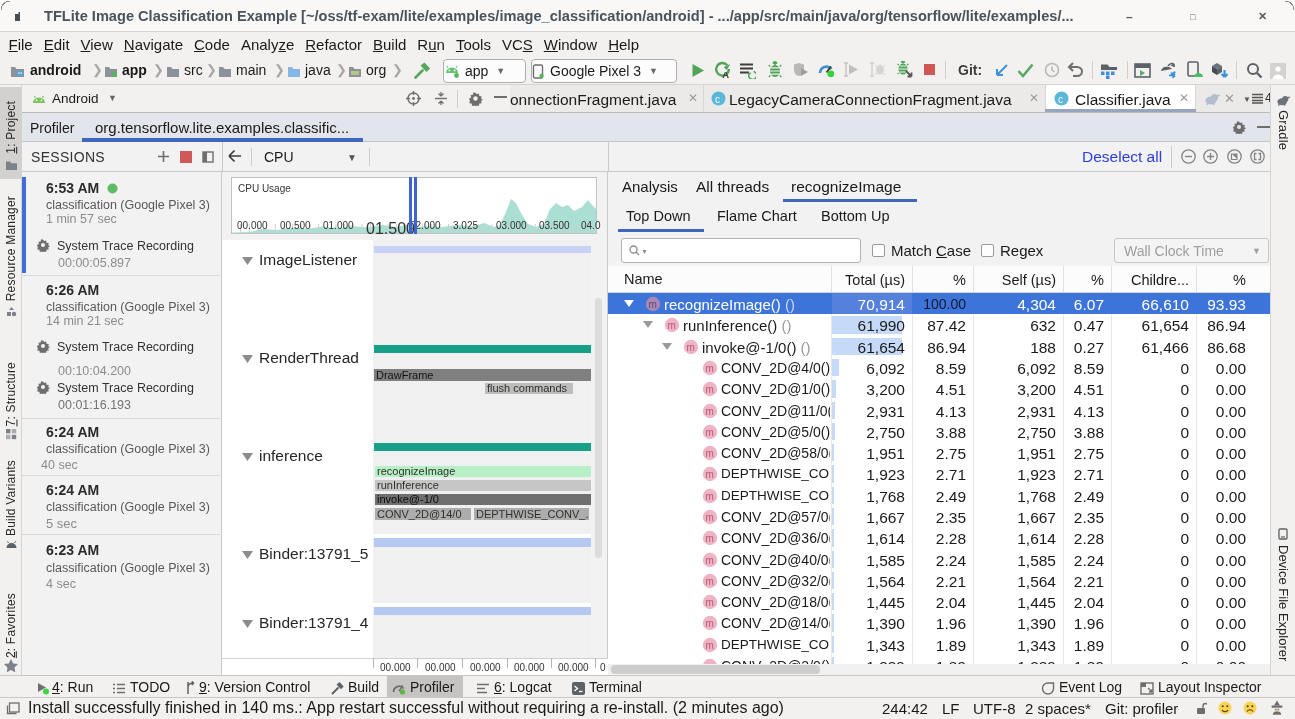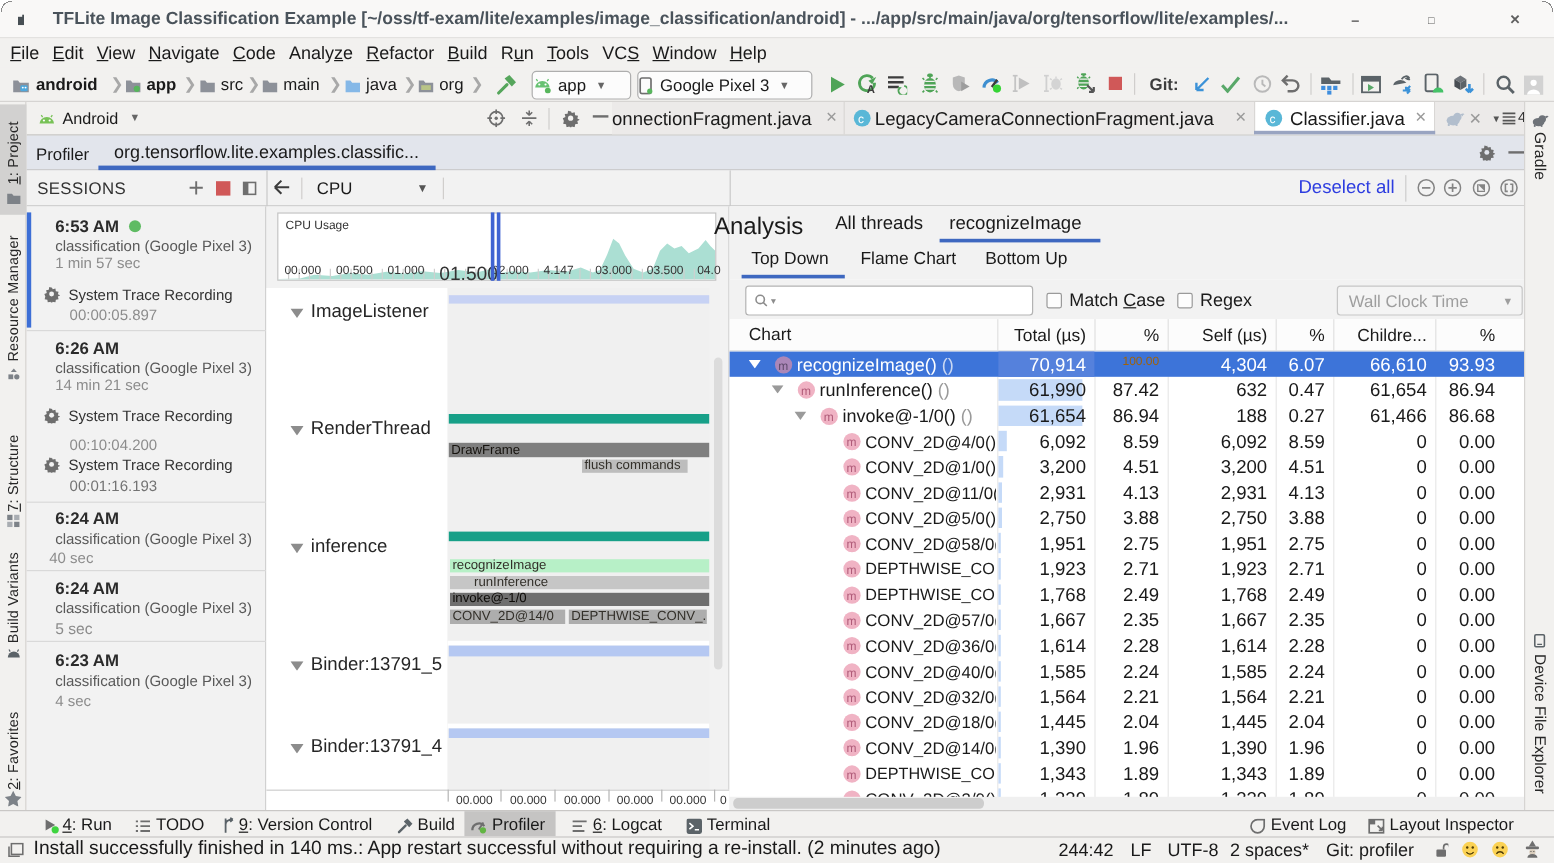--- a/index.html
+++ b/index.html
@@ -403,21 +403,21 @@
 <g stroke="#cfcfcf" stroke-width="1">
 <path d="M8.5 46v9M17.3 46v9M26 46v9M34.6 46v9M43.3 46v9M52 46v9M60.6 46v9M69.3 46v9M78 46v9M86.6 46v9M95.3 46v9M104 46v9M112.6 46v9M121.3 46v9M130 46v9M138.6 46v9M147.3 46v9M156 46v9M164.6 46v9M173.3 46v9M182 46v9M190.6 46v9M199.3 46v9M208 46v9M216.6 46v9M225.3 46v9M234 46v9M242.6 46v9M251.3 46v9M260 46v9M268.6 46v9M277.3 46v9M286 46v9M294.6 46v9M303.3 46v9M312 46v9M320.6 46v9M329.3 46v9M338 46v9M346.6 46v9M355.3 46v9M364 46v9"></path>
 </g>
 </svg>
 <div class="abs" style="left:238px;top:183px;font-size:10px;color:#333">CPU Usage</div>
 <div class="abs" style="left:237px;top:220px;font-size:10px;color:#333">00.000</div>
 <div class="abs" style="left:280px;top:220px;font-size:10px;color:#333">00.500</div>
 <div class="abs" style="left:323px;top:220px;font-size:10px;color:#333">01.000</div>
 <div class="abs" style="left:366px;top:220px;font-size:16px;color:#333">01.500</div>
 <div class="abs" style="left:410px;top:220px;font-size:10px;color:#333">02.000</div>
-<div class="abs" style="left:453px;top:220px;font-size:10px;color:#333">4.147</div>
+<div class="abs" style="left:453px;top:220px;font-size:10px;color:#333">3.025</div>
 <div class="abs" style="left:496px;top:220px;font-size:10px;color:#333">03.000</div>
 <div class="abs" style="left:539px;top:220px;font-size:10px;color:#333">03.500</div>
 <div class="abs" style="left:581px;top:220px;font-size:10px;color:#333">04.0</div>
 <div class="abs" style="left:409px;top:177px;width:3px;height:57px;background:#3f63d2"></div>
 <div class="abs" style="left:414px;top:177px;width:3px;height:57px;background:#3f63d2"></div>
 
 <div class="abs" style="left:222px;top:240px;width:151px;height:418px;background:#fff"></div>
 <div class="abs" style="left:373px;top:240px;width:218px;height:418px;background:#f0f0f0"></div>
 <div class="abs" style="left:595px;top:298px;width:7px;height:260px;background:#dcdcdc;border-radius:4px"></div>
 
@@ -434,21 +434,21 @@
 <div class="abs" style="left:259px;top:349px;font-size:15.5px;color:#262626">RenderThread</div>
 <div class="abs" style="left:374px;top:369px;width:217px;height:12px;background:#7f7f7f;font-size:11px;color:#16130e;padding-left:2px;line-height:12px">DrawFrame</div>
 <div class="abs" style="left:485px;top:383px;width:88px;height:11px;background:#bdbdbd;font-size:11px;color:#33302a;padding-left:2px;line-height:11px;white-space:nowrap">flush commands</div>
 
 <div class="abs" style="left:374px;top:443px;width:217px;height:8px;background:#17a088"></div>
 <svg class="abs" style="left:242px;top:453px" width="11" height="8" viewBox="0 0 11 8">
     <path d="M0 0h11L5.5 8z" fill="#8c8c8c"></path>
   </svg>
 <div class="abs" style="left:259px;top:447px;font-size:15.5px;color:#262626">inference</div>
 <div class="abs" style="left:375px;top:466px;width:216px;height:11px;background:#b7f0c7;font-size:11px;color:#33302a;padding-left:2px;line-height:11px">recognizeImage</div>
-<div class="abs" style="left:375px;top:480px;width:216px;height:11px;background:#c6c6c6;font-size:11px;color:#33302a;padding-left:20px;line-height:11px">runInference</div>
+<div class="abs" style="left:375px;top:480px;width:216px;height:11px;background:#c6c6c6;font-size:11px;color:#33302a;padding-left:2px;line-height:11px">runInference</div>
 <div class="abs" style="left:375px;top:494px;width:216px;height:11px;background:#6f6f6f;font-size:11px;color:#0d0b08;padding-left:2px;line-height:11px">invoke@-1/0</div>
 <div class="abs" style="left:375px;top:508px;width:96px;height:12px;background:#adadad;font-size:11px;color:#33302a;padding-left:2px;line-height:12px">CONV_2D@14/0</div>
 <div class="abs" style="left:474px;top:508px;width:115px;height:12px;background:#adadad;font-size:11px;color:#33302a;padding-left:2px;line-height:12px;white-space:nowrap;overflow:hidden">DEPTHWISE_CONV_...</div>
 
 <div class="abs" style="left:373px;top:534px;width:218px;height:4px;background:#fff"></div>
 <div class="abs" style="left:374px;top:538px;width:217px;height:9px;background:#b5c8f2"></div>
 <svg class="abs" style="left:242px;top:551px" width="11" height="8" viewBox="0 0 11 8">
     <path d="M0 0h11L5.5 8z" fill="#8c8c8c"></path>
   </svg>
 <div class="abs" style="left:259px;top:545px;font-size:15.5px;color:#262626">Binder:13791_5</div>
@@ -468,21 +468,21 @@
 <div class="abs" style="left:551px;top:658px;width:1px;height:10px;background:#b5b5b5"></div>
 <div class="abs" style="left:595px;top:658px;width:1px;height:10px;background:#b5b5b5"></div>
 <div class="abs" style="left:380px;top:662px;font-size:10px;color:#333">00.000</div>
 <div class="abs" style="left:425px;top:662px;font-size:10px;color:#333">00.000</div>
 <div class="abs" style="left:470px;top:662px;font-size:10px;color:#333">00.000</div>
 <div class="abs" style="left:514px;top:662px;font-size:10px;color:#333">00.000</div>
 <div class="abs" style="left:558px;top:662px;font-size:10px;color:#333">00.000</div>
 <div class="abs" style="left:600px;top:662px;font-size:10px;color:#333">0</div>
 <div class="abs" id="rightpane"></div>
 <div class="abs" style="left:608px;top:172px;width:662px;height:61px;background:#f2f2f2"></div>
-<div class="abs" style="left:595px;top:178px;font-size:20px">Analysis</div>
+<div class="abs" style="left:622px;top:178px;font-size:15px">Analysis</div>
 <div class="abs" style="left:696px;top:178px;font-size:15.5px">All threads</div>
 <div class="abs" style="left:791px;top:178px;font-size:15.5px">recognizeImage</div>
 <div class="abs" style="left:783px;top:199px;width:134px;height:3px;background:#3e68c0"></div>
 <div class="abs" style="left:626px;top:208px;font-size:14.5px">Top Down</div>
 <div class="abs" style="left:618px;top:229px;width:86px;height:3px;background:#3e68c0"></div>
 <div class="abs" style="left:717px;top:208px;font-size:14.5px">Flame Chart</div>
 <div class="abs" style="left:821px;top:208px;font-size:14.5px">Bottom Up</div>
 <div class="abs" style="left:608px;top:233px;width:662px;height:33px;background:#f2f2f2"></div>
 <div class="abs" style="left:621px;top:238px;width:240px;height:25px;background:#fff;border:1px solid #b3b3b3;border-radius:3px"></div>
 <svg class="abs" style="left:629px;top:245px" width="11" height="11" viewBox="0 0 11 11">
@@ -491,21 +491,21 @@
   </svg>
 <div class="abs" style="left:641px;top:248px;font-size:7px;color:#8c8c8c">▼</div>
 <div class="abs" style="left:872px;top:244px;width:13px;height:13px;background:#fdfdfd;border:1px solid #9a9a9a;border-radius:2px"></div>
 <div class="abs" style="left:891px;top:242px;font-size:15px">Match <span class="u">C</span>ase</div>
 <div class="abs" style="left:981px;top:244px;width:13px;height:13px;background:#fdfdfd;border:1px solid #9a9a9a;border-radius:2px"></div>
 <div class="abs" style="left:1000px;top:242px;font-size:15px">Re<span class="u">g</span>ex</div>
 <div class="abs" style="left:1114px;top:238px;width:155px;height:25px;background:#f4f4f4;border:1px solid #c6c6c6;border-radius:3px"></div>
 <div class="abs" style="left:1124px;top:243px;font-size:14px;color:#9e9e9e">Wall Clock Time</div>
 <div class="abs" style="left:1252px;top:246px;font-size:9px;color:#9e9e9e">▼</div>
 <div class="abs" style="left:608px;top:266px;width:662px;height:27px;background:#fcfcfc;border-bottom:1px solid #d4d4d4"></div>
-<div class="abs" style="left:624px;top:271px;font-size:14.5px;color:#1a1a1a">Chart</div>
+<div class="abs" style="left:624px;top:271px;font-size:14.5px;color:#1a1a1a">Name</div>
 <div class="abs" style="left:772px;top:272px;width:133px;font-size:14.5px;color:#1a1a1a;text-align:right">Total (µs)</div>
 <div class="abs" style="left:833px;top:272px;width:133px;font-size:14.5px;color:#1a1a1a;text-align:right">%</div>
 <div class="abs" style="left:923px;top:272px;width:133px;font-size:14.5px;color:#1a1a1a;text-align:right">Self (µs)</div>
 <div class="abs" style="left:971px;top:272px;width:133px;font-size:14.5px;color:#1a1a1a;text-align:right">%</div>
 <div class="abs" style="left:1056px;top:272px;width:133px;font-size:14.5px;color:#1a1a1a;text-align:right">Childre...</div>
 <div class="abs" style="left:1113px;top:272px;width:133px;font-size:14.5px;color:#1a1a1a;text-align:right">%</div>
 <div class="abs" style="left:831px;top:266px;width:1px;height:398px;background:#e0e0e0"></div>
 <div class="abs" style="left:912px;top:266px;width:1px;height:398px;background:#e0e0e0"></div>
 <div class="abs" style="left:973px;top:266px;width:1px;height:398px;background:#e0e0e0"></div>
 <div class="abs" style="left:1063px;top:266px;width:1px;height:398px;background:#e0e0e0"></div>
@@ -522,21 +522,21 @@
 <div class="abs" style="left:832px;top:293px;width:80px;height:21px;background:#5581dc"></div>
 <svg class="abs" style="left:624px;top:300px" width="10" height="7" viewBox="0 0 10 7">
     <path d="M0 0h10L5 7z" fill="#fff"></path>
   </svg>
 <svg class="abs" style="left:645px;top:296px" width="16" height="16" viewBox="0 0 16 16">
     <circle cx="8" cy="8" r="7.2" fill="#ab87b8"></circle>
     <text x="3.5" y="12" font-size="10" fill="#5e4a6b" font-family="Liberation Sans">m</text>
   </svg>
 <div class="abs" style="left:664px;top:296px;width:166px;font-size:15px;color:#fff;white-space:nowrap;overflow:hidden">recognizeImage() <span style="color:#c9d7f2">()</span></div>
 <div class="abs" style="left:802px;top:296px;width:103px;font-size:15.5px;color:#fff;text-align:right">70,914</div>
-<div class="abs" style="left:863px;top:296px;width:103px;font-size:10px;color:#a16207;text-align:right">100.00</div>
+<div class="abs" style="left:863px;top:296px;width:103px;font-size:14px;color:#0f172a;text-align:right">100.00</div>
 <div class="abs" style="left:953px;top:296px;width:103px;font-size:15.5px;color:#fff;text-align:right">4,304</div>
 <div class="abs" style="left:1001px;top:296px;width:103px;font-size:15.5px;color:#fff;text-align:right">6.07</div>
 <div class="abs" style="left:1086px;top:296px;width:103px;font-size:15.5px;color:#fff;text-align:right">66,610</div>
 <div class="abs" style="left:1143px;top:296px;width:103px;font-size:15.5px;color:#fff;text-align:right">93.93</div>
 <div class="abs" style="left:832px;top:316px;width:69.9px;height:18px;background:#c5daf8"></div>
 <svg class="abs" style="left:643px;top:321px" width="10" height="7" viewBox="0 0 10 7">
     <path d="M0 0h10L5 7z" fill="#9a9a9a"></path>
   </svg>
 <svg class="abs" style="left:664px;top:317px" width="16" height="16" viewBox="0 0 16 16">
     <circle cx="8" cy="8" r="7.2" fill="#f0b3c4"></circle>

